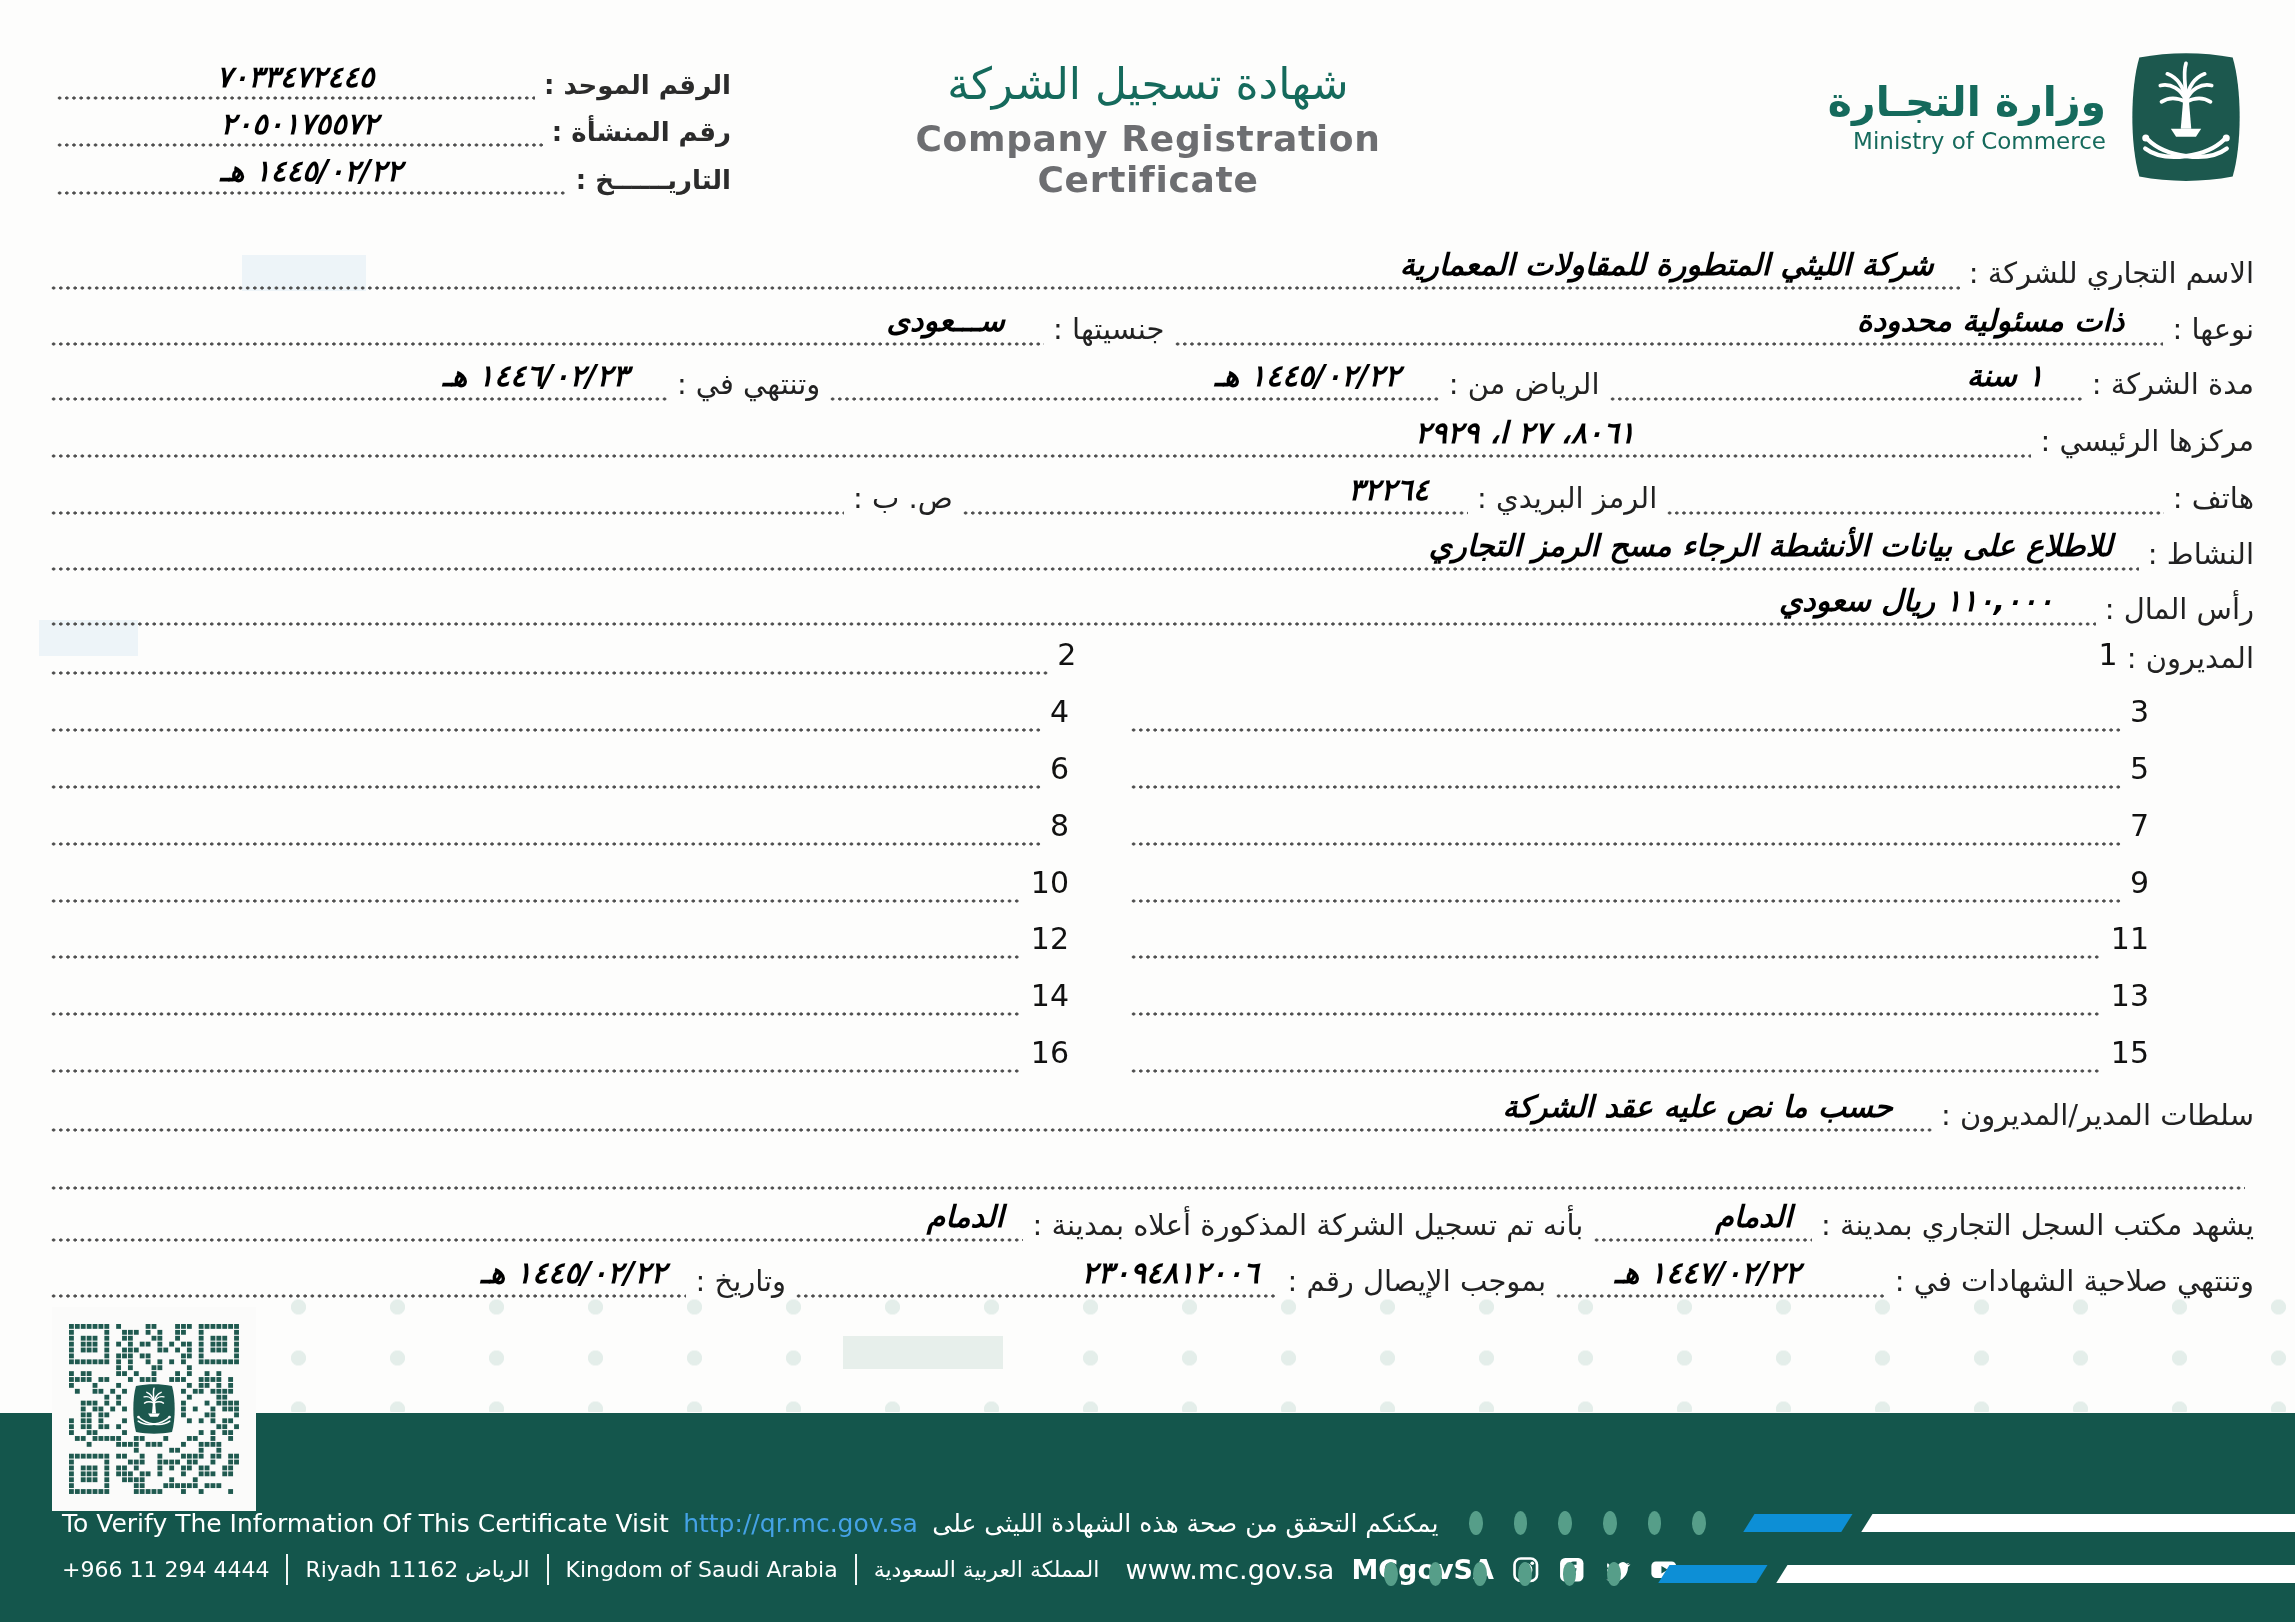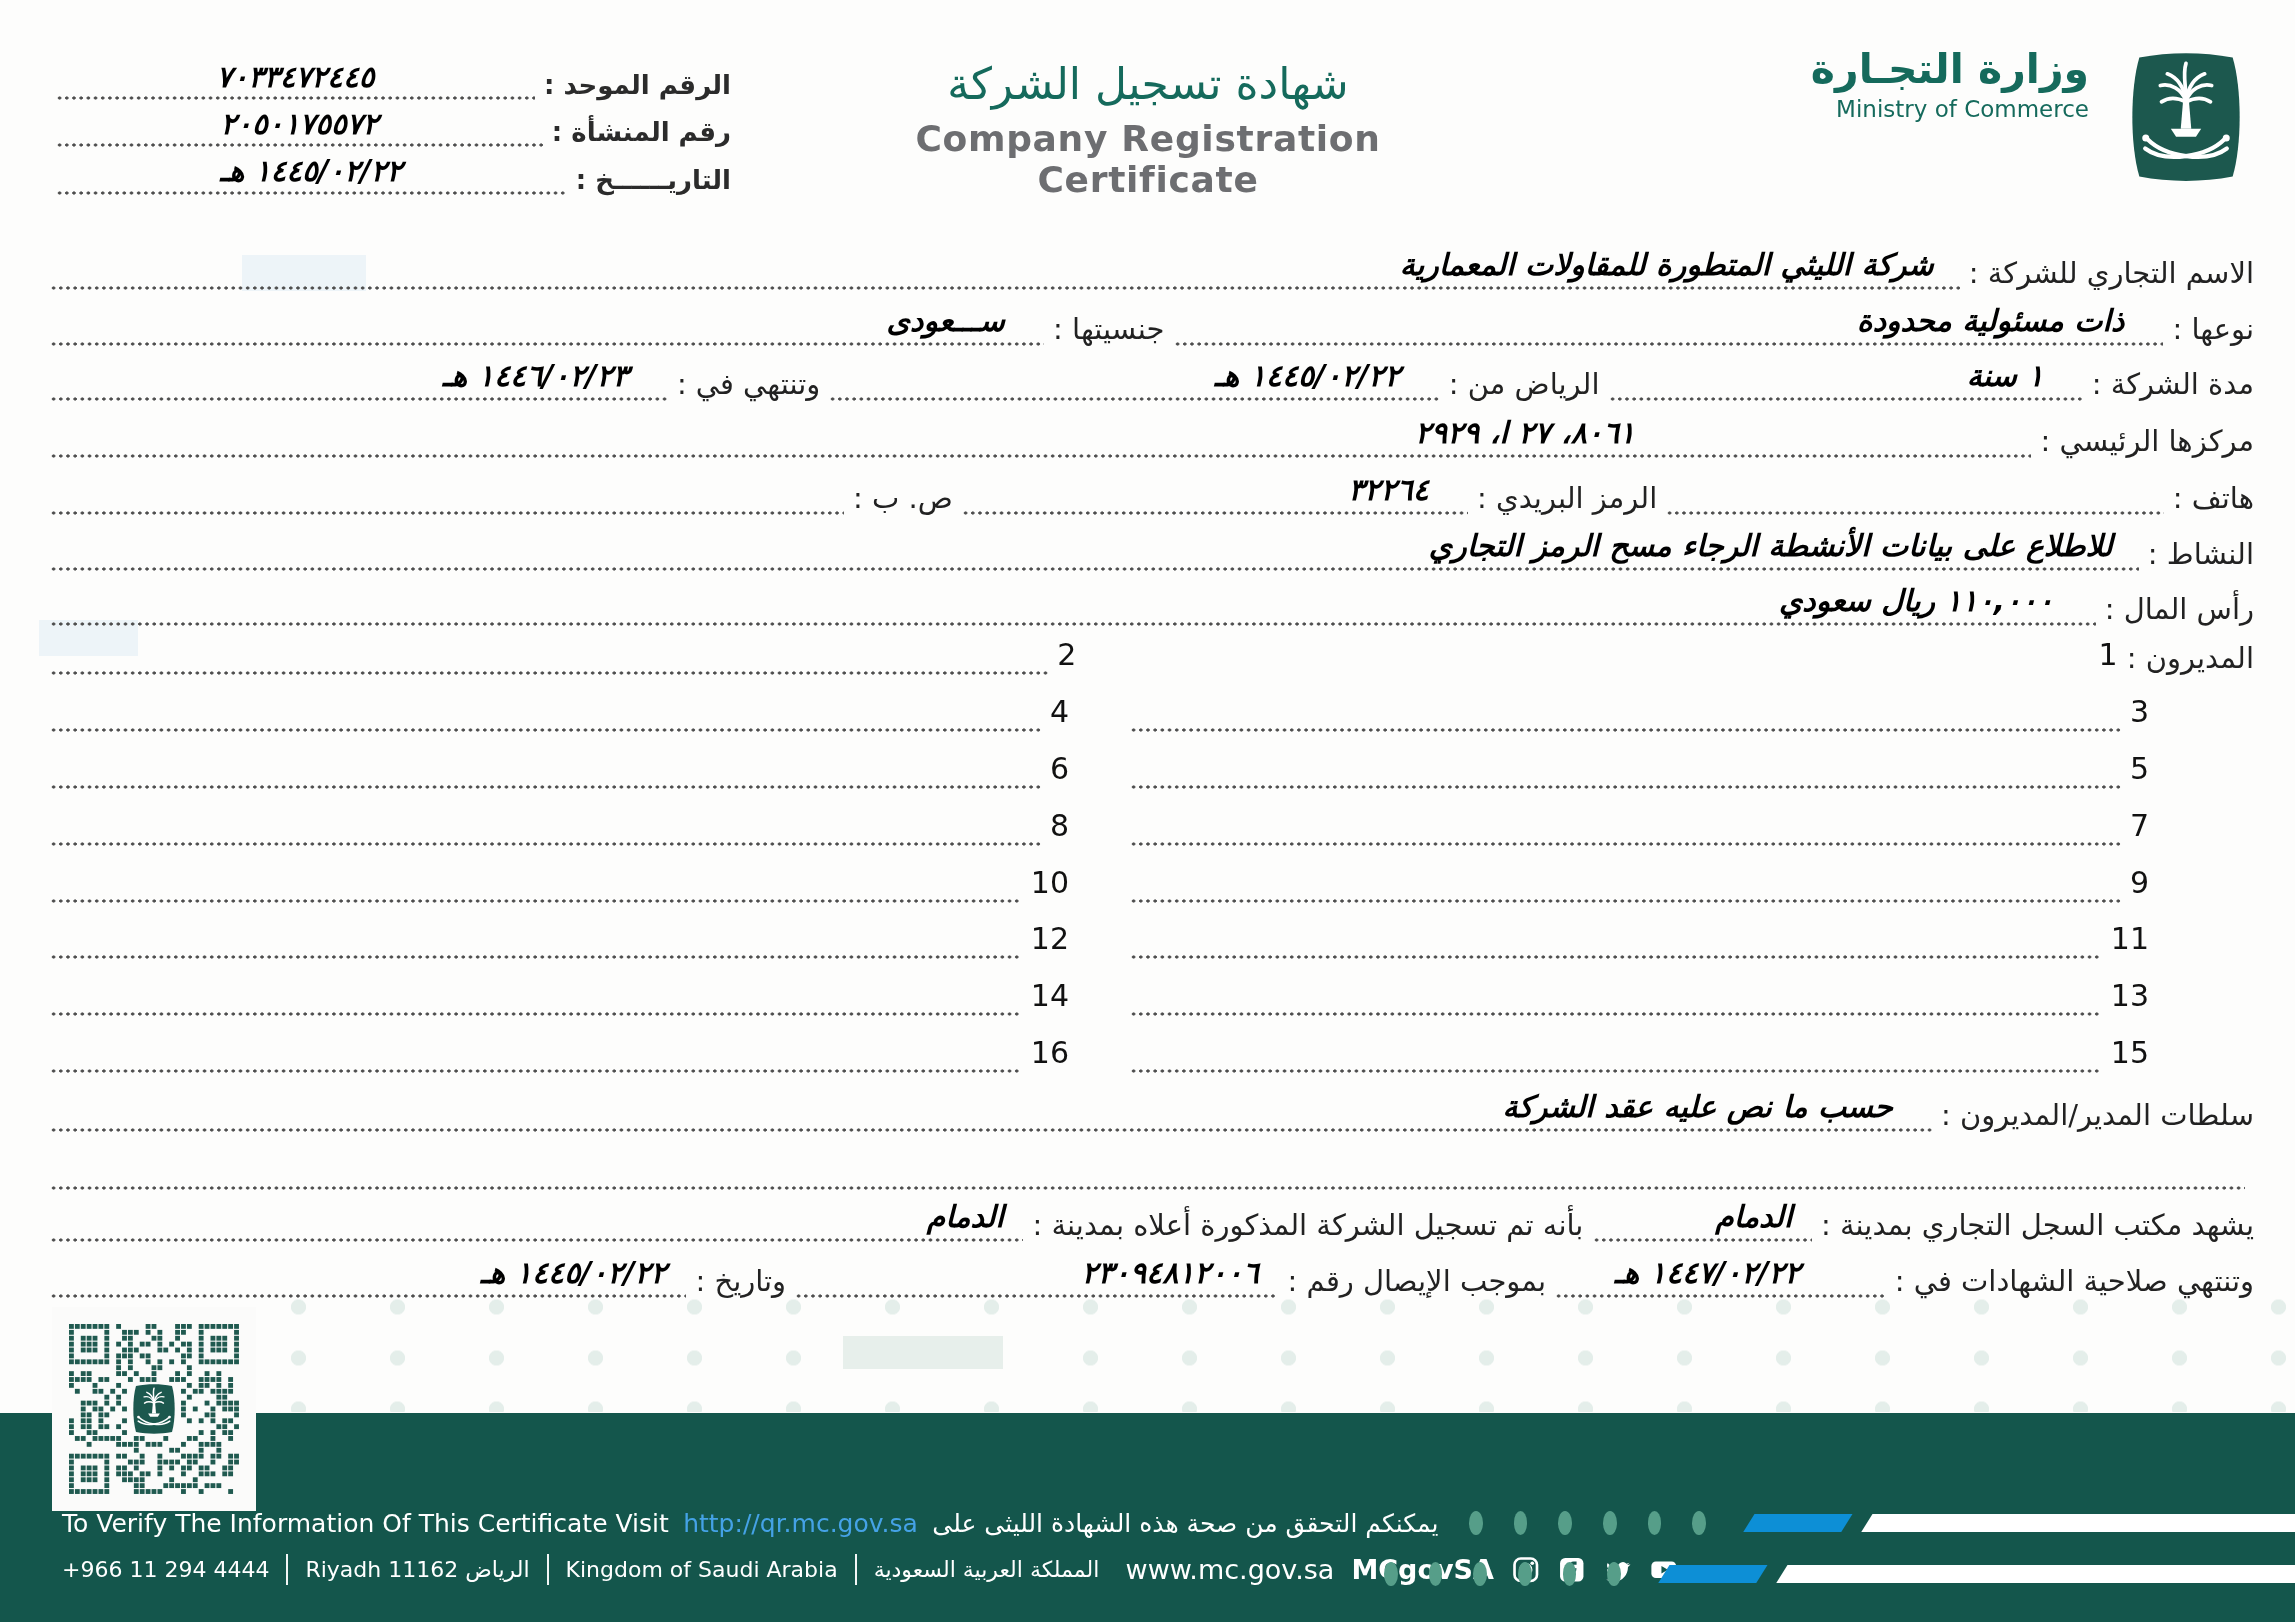--- a/index.html
+++ b/index.html
@@ -21,21 +21,21 @@
   .gap80{gap:52px;}
   
   #ref-block{position:absolute;left:47px;top:54px;width:684px;direction:rtl;}
   .ref-row{display:flex;align-items:flex-end;height:46px;margin-bottom:1.3px;}
   .ref-row .lbl{font-size:26px;font-weight:600;color:#2b2b2b;}
   .ref-row .ln{height:37px;}
   .ref-row .val{font-size:29.4px;bottom:6.5px;}
   #title-block{position:absolute;left:811px;top:58px;width:674px;text-align:center;}
   #title-ar{font-size:44px;font-weight:normal;color:#156a5c;margin:0;}
   #title-en{font-size:36px;font-weight:bold;color:#6d6e71;margin:9.2px 0 0 0;letter-spacing:0.7px;}
-  #logo-block{position:absolute;right:39px;top:47px;display:flex;align-items:flex-start;gap:27px;}
+  #logo-block{position:absolute;right:39px;top:47px;display:flex;align-items:center;gap:10px;}
   #logo-text{text-align:right;}
   #ministry-ar{font-size:41px;font-weight:bold;color:#156a5c;line-height:1.1;}
   #ministry-en{font-size:23px;color:#156a5c;margin-top:3.9px;}
   .emblem{width:140px;height:140px;}
   
   .wm-dots{position:absolute;left:236px;right:0;top:1275px;height:137px;z-index:0;
       background-image:radial-gradient(circle,#e4eeea 7.2px,transparent 7.9px);
       background-size:99px 51px;background-position:13px 6.5px;}
   .wm-rect{position:absolute;z-index:0;}
   

